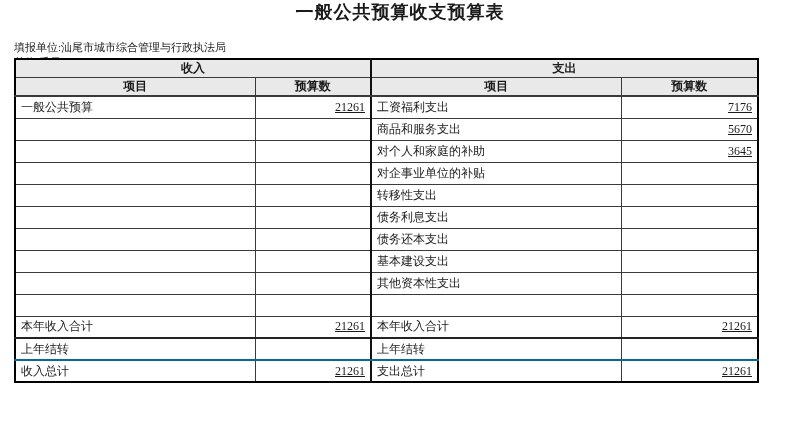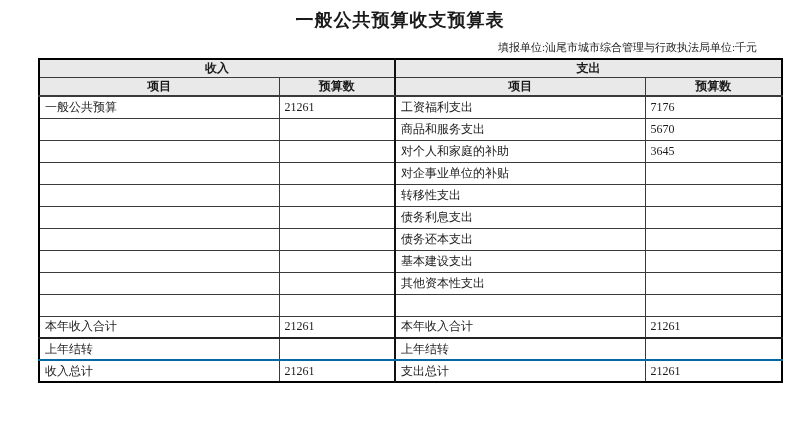--- a/index.html
+++ b/index.html
@@ -8,40 +8,40 @@
     background: #ffffff;
     font-family: "Liberation Serif", "DejaVu Serif", serif;
     color: #1a1a1a;
   }
   .page { position: relative; width: 800px; height: 434px; overflow: hidden; background: #fff; }
 
   .title {
     text-align: center;
     font-size: 18px;
     font-weight: bold;
-    padding-top: 8px;
+    padding-top: 0;
     letter-spacing: 1px;
   }
 
   .meta {
     position: absolute;
     top: 40px; left: 14px; right: 43px;
     display: flex;
     justify-content: flex-end;
     font-size: 11px;
+    flex-direction: column;
   }
 
   table.budget {
     position: absolute;
     top: 58px; left: 14px;
     width: 743px;
     border-collapse: collapse;
     table-layout: fixed;
     border: 2px solid #000;
-    margin-left: 24px;
   }
   col.c1 { width: 240px; }
   col.c2 { width: 116px; }
   col.c3 { width: 250px; }
   col.c4 { width: 137px; }
 
   th, td {
     border: 1px solid #3a3a3a;
     font-size: 12px;
     padding: 0 5px;
@@ -51,21 +51,21 @@
   thead th {
     background: #e9e9e9;
     text-align: center;
     font-weight: bold;
     height: 18px;
     border-bottom-width: 2px;
   }
   thead tr:first-child th { border-bottom-width: 1px; }
   tbody td { height: 22px; }
   td.item { text-align: left; }
-  td.num { text-align: left; }
+  td.num { text-align: right; text-decoration: underline; }
   .mid { border-left: 2px solid #111 !important; }
 
   
   tbody tr:nth-child(12) td { border-top: 2px solid #222; border-bottom: 2px solid #0369a1; }
 </style>
 </head>
 <body>
 
 <div class="page">
 

